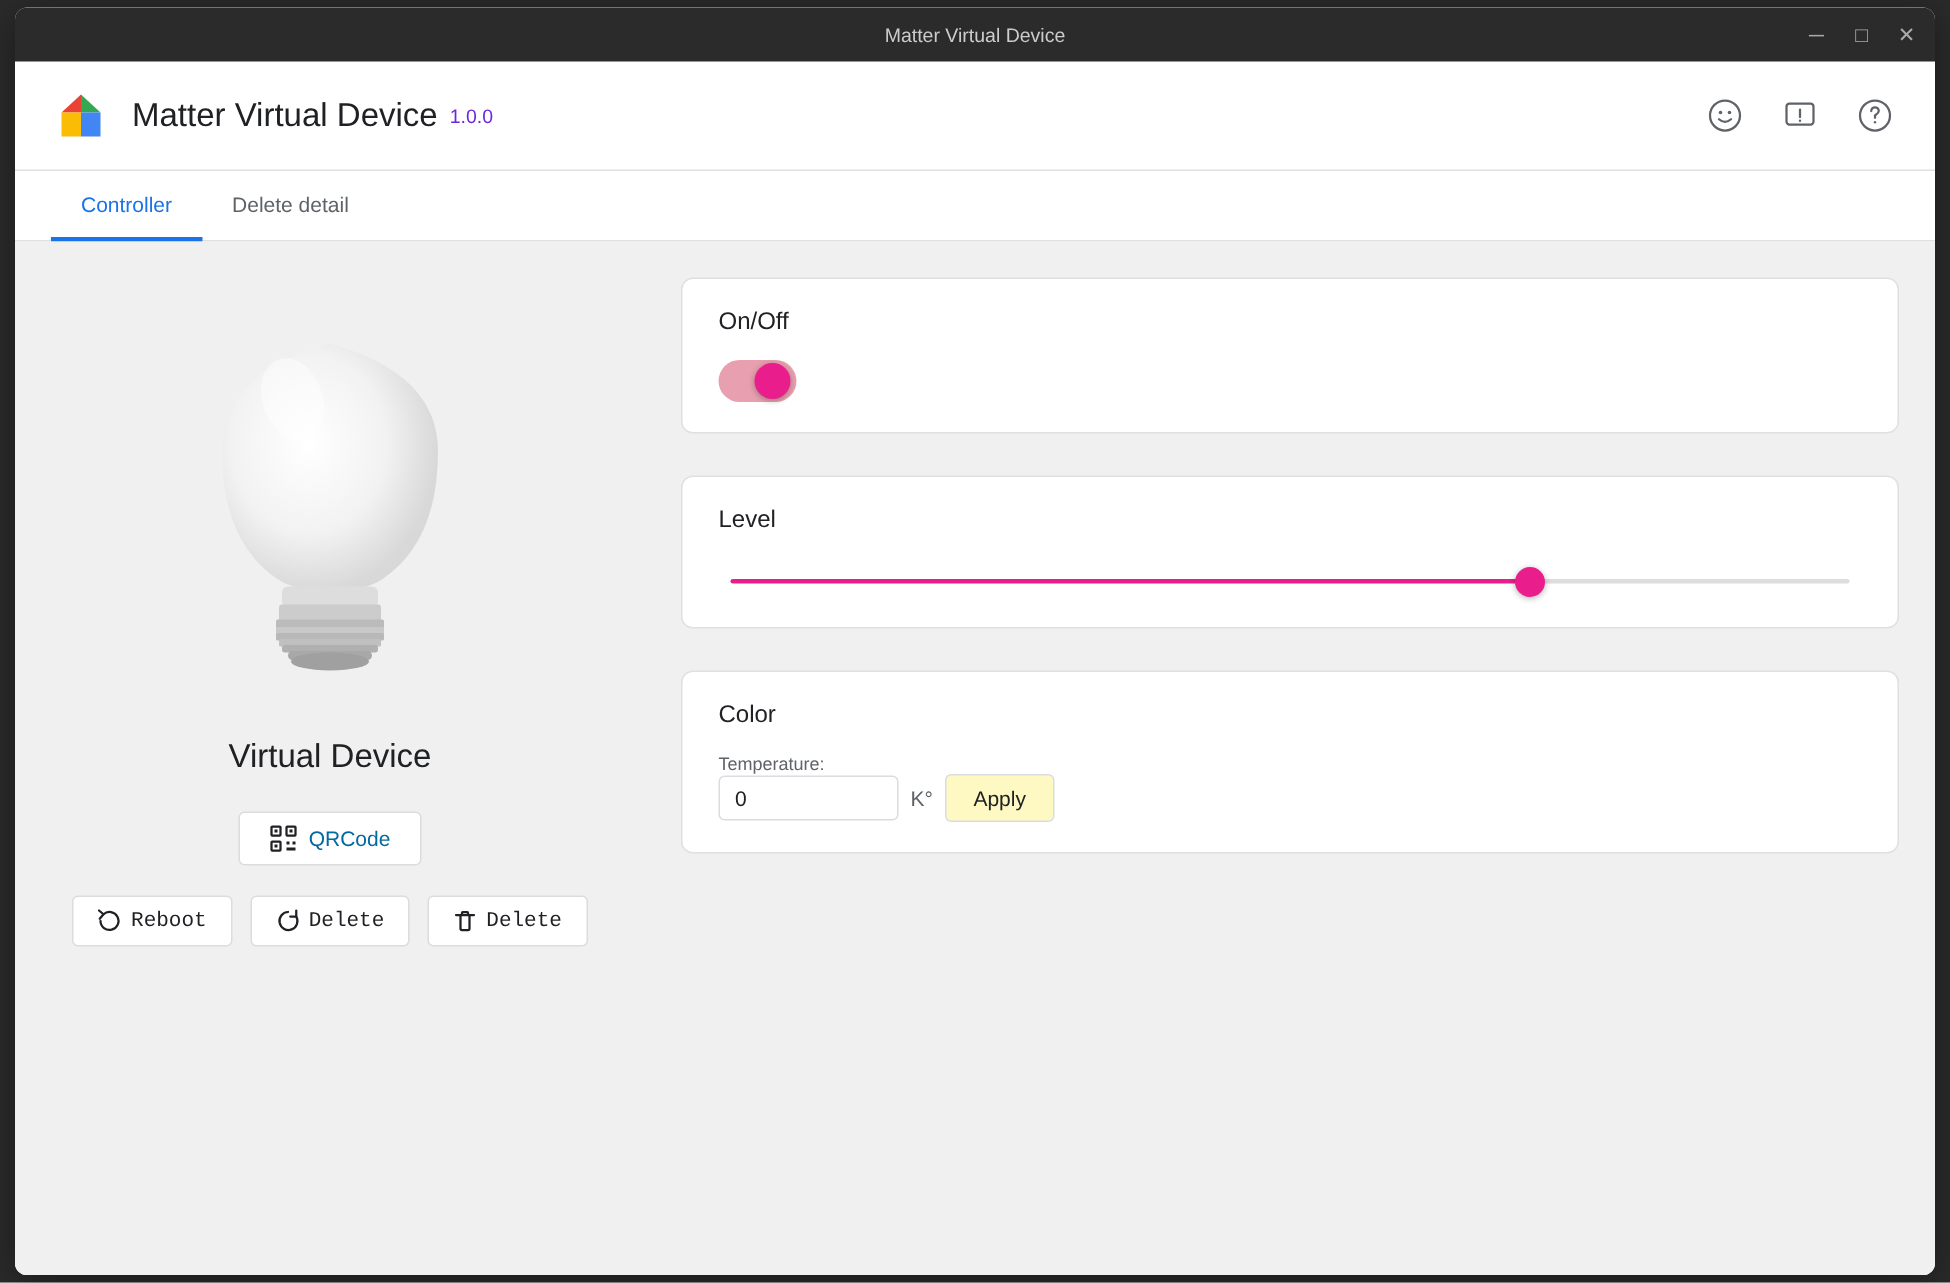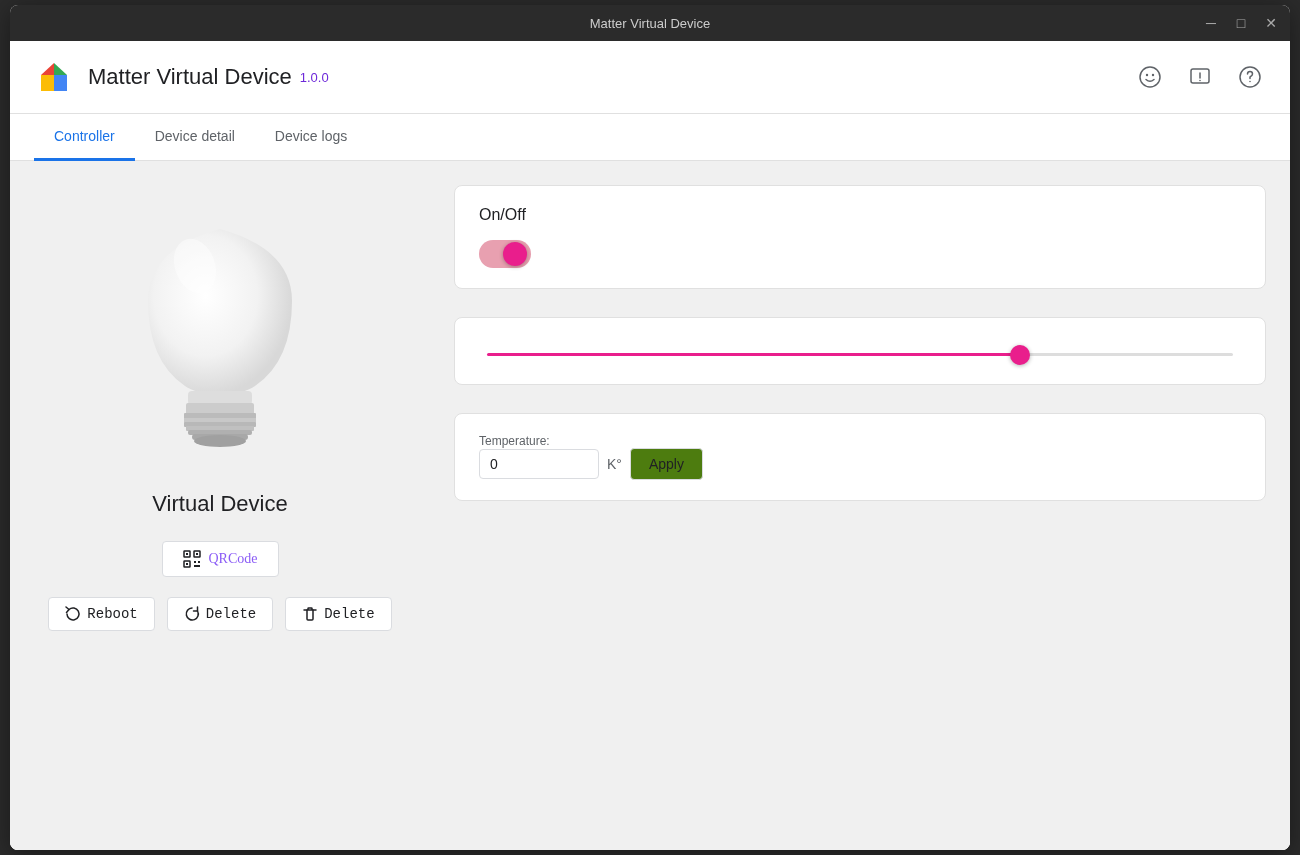--- a/index.html
+++ b/index.html
@@ -174,23 +174,22 @@
     .qr-button {
       display: flex;
       align-items: center;
       gap: 8px;
       padding: 8px 20px;
       border: 1px solid #dadce0;
       border-radius: 4px;
       background: #fff;
       cursor: pointer;
       font-size: 14px;
-      color: #8b5cf6;
+      color: #0369a1;
       margin-bottom: 20px;
-      font-family: Liberation Serif, serif;
     }
 
     .action-buttons {
       display: flex;
       gap: 12px;
     }
     .action-btn {
       display: flex;
       align-items: center;
       gap: 6px;
@@ -305,21 +304,21 @@
       outline: none;
     }
     .temp-unit {
       font-size: 14px;
       color: #5f6368;
     }
     .apply-btn {
       padding: 7px 18px;
       border: 1px solid #dadce0;
       border-radius: 4px;
-      background: #4d7c0f;
+      background: #fef9c3;
       cursor: pointer;
       font-size: 14px;
       color: #202124;
       text-align: right;
     }
   </style>
 </head>
 <body>
 
 <div class="window">
@@ -370,22 +369,21 @@
             <circle cx="12" cy="12" r="10" stroke="#5f6368" stroke-width="1.5"></circle>
             <path d="M9.5 9C9.5 7.6 10.6 6.5 12 6.5C13.4 6.5 14.5 7.6 14.5 9C14.5 10.4 13.4 11 12 12V13.5" stroke="#5f6368" stroke-width="1.5" stroke-linecap="round"></path>
             <circle cx="12" cy="16.5" r="0.8" fill="#5f6368"></circle>
           </svg>
         </div>
       </div>
     </div>
 
     <div class="tabs">
       <div class="tab active">Controller</div>
-      <div class="tab">Device detail</div>
-      <div class="tab">Device logs</div>
+      <div class="tab">Delete detail</div>
     </div>
 
     <div class="main">
 
       <div class="left-panel">
 
         <div class="bulb-container">
           <svg class="bulb-svg" viewBox="0 0 200 260" xmlns="http://www.w3.org/2000/svg">
 
             <ellipse cx="100" cy="100" rx="72" ry="78" fill="#f0f0f0"></ellipse>
@@ -464,26 +462,28 @@
           <div class="toggle-wrapper">
             <label class="toggle">
 
               <div class="toggle-track"></div>
               <div class="toggle-thumb"></div>
             </label>
           </div>
         </div>
 
         <div class="control-card">
+          <div class="control-label">Level</div>
           <div class="slider-wrapper">
             <input type="range" class="slider" min="0" max="100" value="72" style="">
           </div>
         </div>
 
         <div class="control-card">
+          <div class="control-label">Color</div>
           <div class="color-sub-label">Temperature:</div>
           <div class="color-input-row">
             <input type="text" class="temp-input" value="0" style="">
             <span class="temp-unit">K°</span>
             <button class="apply-btn">Apply</button>
           </div>
         </div>
 
       </div>
     </div>

